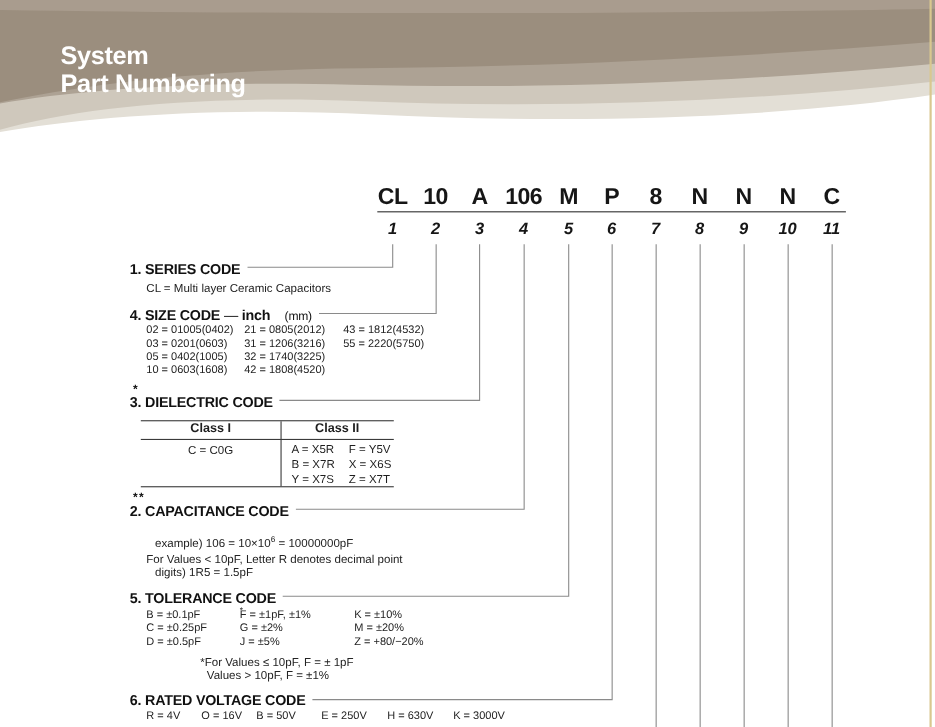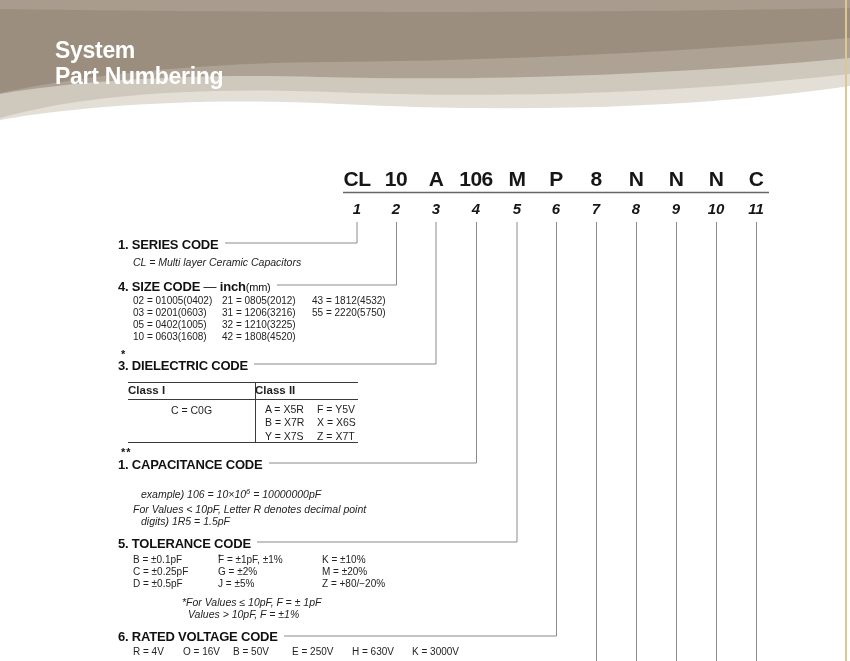--- a/index.html
+++ b/index.html
@@ -23,35 +23,35 @@
   .pn-digit{
     position:absolute;transform:translateX(-50%);top:200px;z-index:4;
     font-size:15px;font-weight:700;font-style:italic;color:#161616;
   }
   
   .sec-head{
     position:absolute;z-index:5;background:#ffffff;padding-right:6px;
     font-size:13px;font-weight:700;letter-spacing:-0.2px;color:#111;white-space:nowrap;
   }
   .sec-mark{position:absolute;z-index:5;font-size:11px;font-weight:700;color:#111;letter-spacing:1px;}
-  .body-text{position:absolute;z-index:5;font-size:10.5px;color:#232323;white-space:nowrap;font-style:italic;}
-  .small-unit{font-weight:400;font-size:11px;}
+  .body-text{position:absolute;z-index:5;font-size:10.5px;color:#232323;white-space:nowrap;}
+  .small-unit{font-weight:400;font-size:11px;padding-left:13px;}
   .unit-bold{font-weight:700;font-size:13px;}
   sup.s{font-size:7.5px;vertical-align:super;line-height:0;}
   
   .grid-row{position:absolute;z-index:5;white-space:nowrap;}
   .grid-row span{position:absolute;font-size:10px;color:#232323;white-space:nowrap;}
   
   .dtable{
     position:absolute;left:128px;top:382px;width:230px;height:59px;z-index:5;
     border-top:1.5px solid #3a3a3a;border-bottom:1.5px solid #3a3a3a;
   }
   .dtable .vdiv{position:absolute;left:127px;top:0;bottom:0;width:1px;background:#3a3a3a;}
   .dtable .hdr{position:absolute;left:0;right:0;top:0;height:16px;border-bottom:1.5px solid #3a3a3a;}
-  .dtable .hdr span{position:absolute;top:1px;font-size:11.5px;font-weight:700;}
+  .dtable .hdr span{position:absolute;top:1px;font-size:11.5px;font-weight:700;text-align:center;}
   .dtable .h1{left:0;width:127px;}
   .dtable .h2{left:127px;right:0;}
   .dtable .c1{position:absolute;left:0;width:127px;top:21px;text-align:center;font-size:10.5px;}
   .dtable .c2{position:absolute;left:137px;top:20px;font-size:10.5px;line-height:13.4px;}
   .dtable .c2 .p1{display:inline-block;width:52px;}
   .dtable .c2 .p2{display:inline-block;}
   
   .accent-line{position:absolute;top:0;bottom:0;width:2px;z-index:6;}
 </style>
 </head>
@@ -129,21 +129,21 @@
     <span style="left:89px">21 = 0805(2012)</span>
     <span style="left:179px">43 = 1812(4532)</span>
   </div>
   <div class="grid-row" style="left:133px;top:307px">
     <span style="left:0">03 = 0201(0603)</span>
     <span style="left:89px">31 = 1206(3216)</span>
     <span style="left:179px">55 = 2220(5750)</span>
   </div>
   <div class="grid-row" style="left:133px;top:319px">
     <span style="left:0">05 = 0402(1005)</span>
-    <span style="left:89px">32 = 1210(3225)</span>
+    <span style="left:89px">32 = 1740(3225)</span>
   </div>
   <div class="grid-row" style="left:133px;top:331px">
     <span style="left:0">10 = 0603(1608)</span>
     <span style="left:89px">42 = 1808(4520)</span>
   </div>
 
   <div class="sec-mark" style="left:121px;top:348px">*</div>
   <div class="sec-head" style="left:118px;top:358px">3. DIELECTRIC CODE</div>
   <div class="dtable">
     <div class="vdiv"></div>
@@ -153,21 +153,21 @@
     </div>
     <div class="c1">C = C0G</div>
     <div class="c2">
       <div><span class="p1">A = X5R</span><span class="p2">F = Y5V</span></div>
       <div><span class="p1">B = X7R</span><span class="p2">X = X6S</span></div>
       <div><span class="p1">Y = X7S</span><span class="p2">Z = X7T</span></div>
     </div>
   </div>
 
   <div class="sec-mark" style="left:121px;top:446px">**</div>
-  <div class="sec-head" style="left:118px;top:457px">1. CAPACITANCE CODE</div>
+  <div class="sec-head" style="left:118px;top:457px">2. CAPACITANCE CODE</div>
   <div class="body-text" style="left:141px;top:488px">
     <span>example) 106 = 10×10</span><sup class="s">6</sup><span> = 10000000pF</span>
   </div>
   <div class="body-text" style="left:133px;top:503px">For Values &lt; 10pF, Letter R denotes decimal point</div>
   <div class="body-text" style="left:141px;top:515px">digits) 1R5 = 1.5pF</div>
 
   <div class="sec-head" style="left:118px;top:536px">5. TOLERANCE CODE</div>
   <div class="grid-row" style="left:133px;top:554px">
     <span style="left:0">B = ±0.1pF</span>
     <span style="left:85px"><span>F = ±1pF, ±1%</span><sup class="s">*</sup></span>

